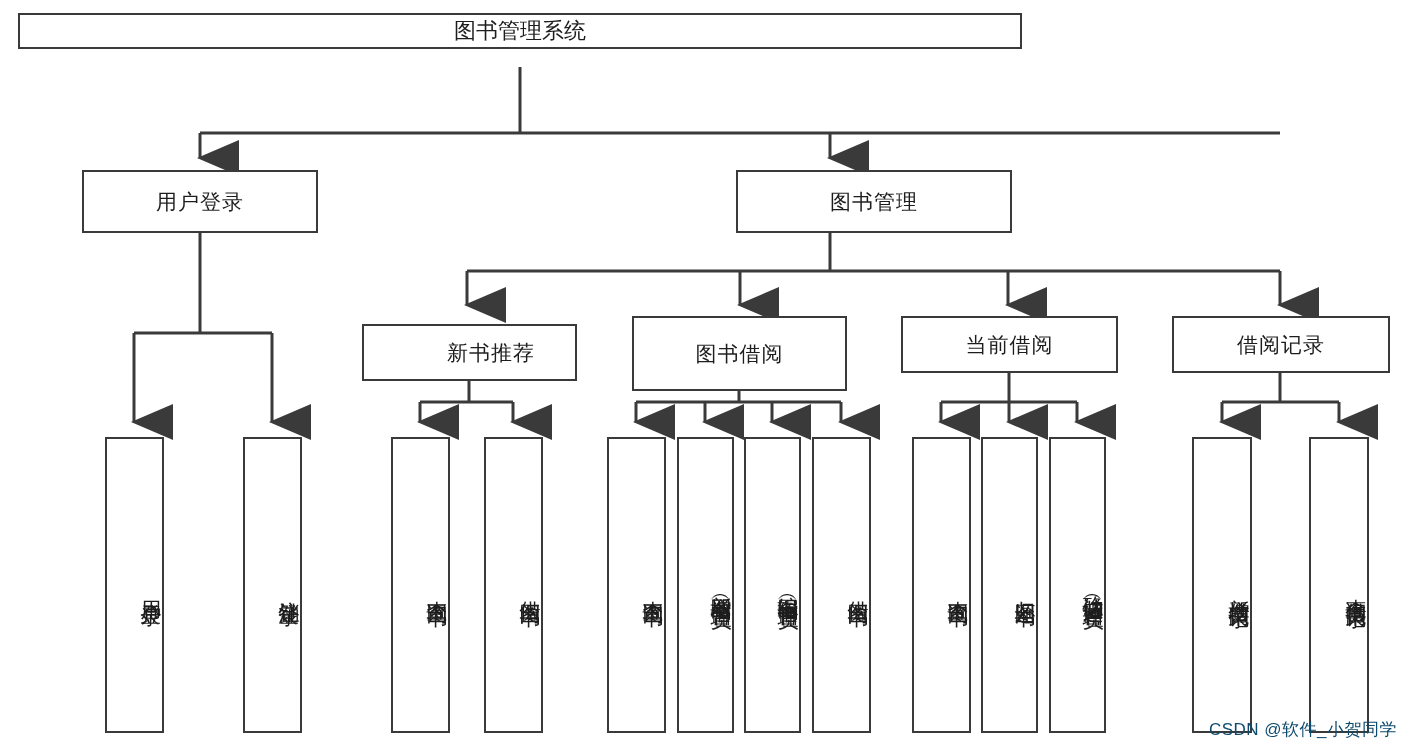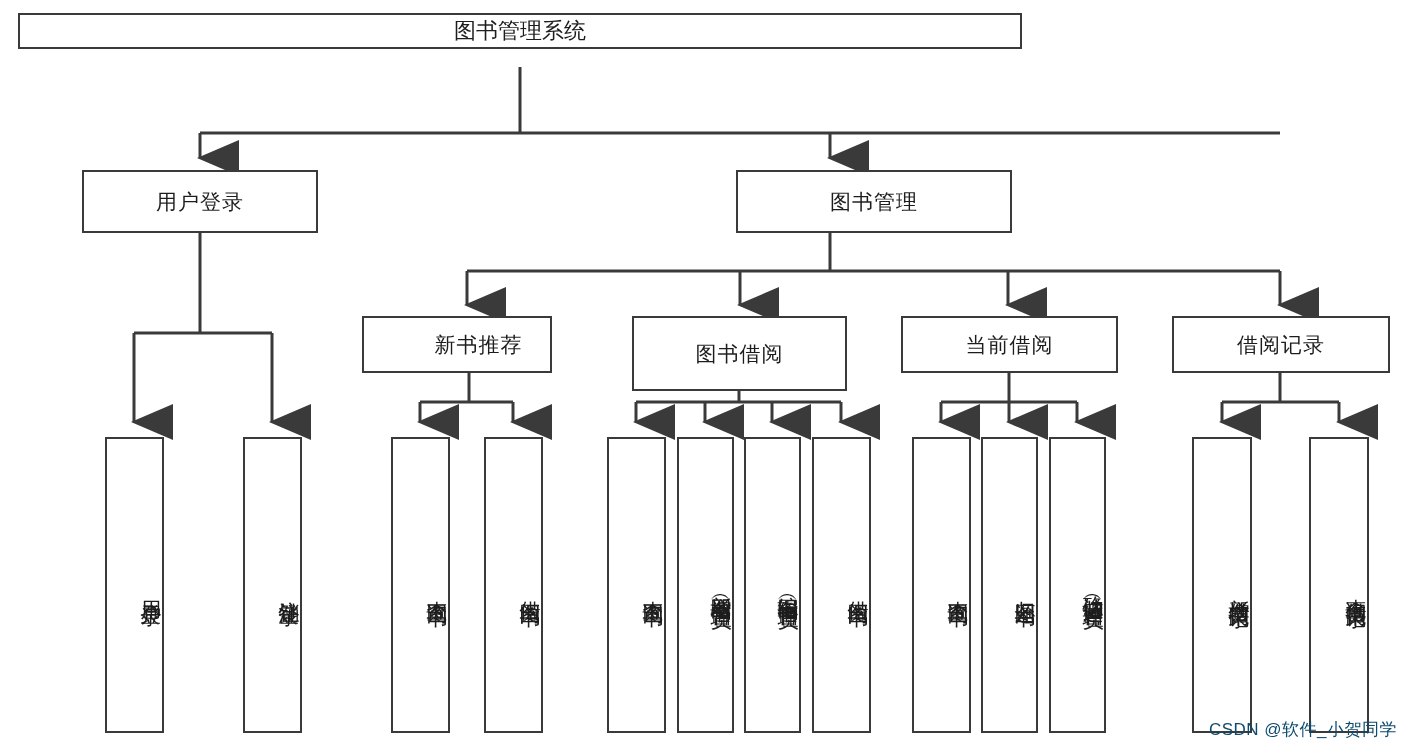--- a/index.html
+++ b/index.html
@@ -128,21 +128,21 @@
   </div>
 
   <div class="node h" style="left:82px; top:170px; width:236px; height:63px;">
     <span>用户登录</span>
   </div>
 
   <div class="node h" style="left:711px; top:170px; width:276px; height:63px;margin-left:25px;">
     <span>图书管理</span>
   </div>
 
-  <div class="node h" style="left:362px; top:316px; width:190px; height:57px;padding-left:43px;">
+  <div class="node h" style="left:362px; top:324px; width:215px; height:57px;padding-left:43px;">
     <span>新书推荐</span>
   </div>
 
   <div class="node h" style="left:632px; top:316px; width:215px; height:75px;">
     <span>图书借阅</span>
   </div>
 
   <div class="node h" style="left:1172px; top:316px; width:218px; height:57px;">
     <span>借阅记录</span>
   </div>

